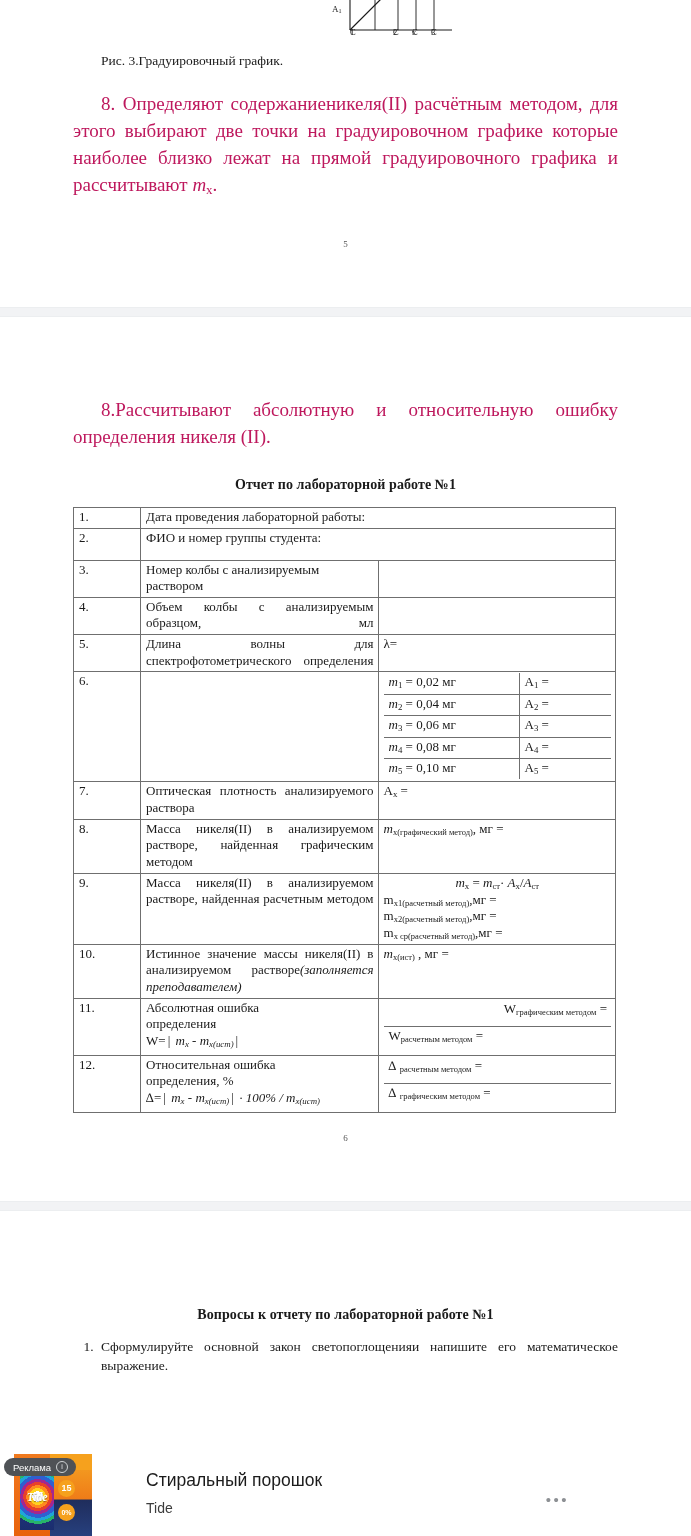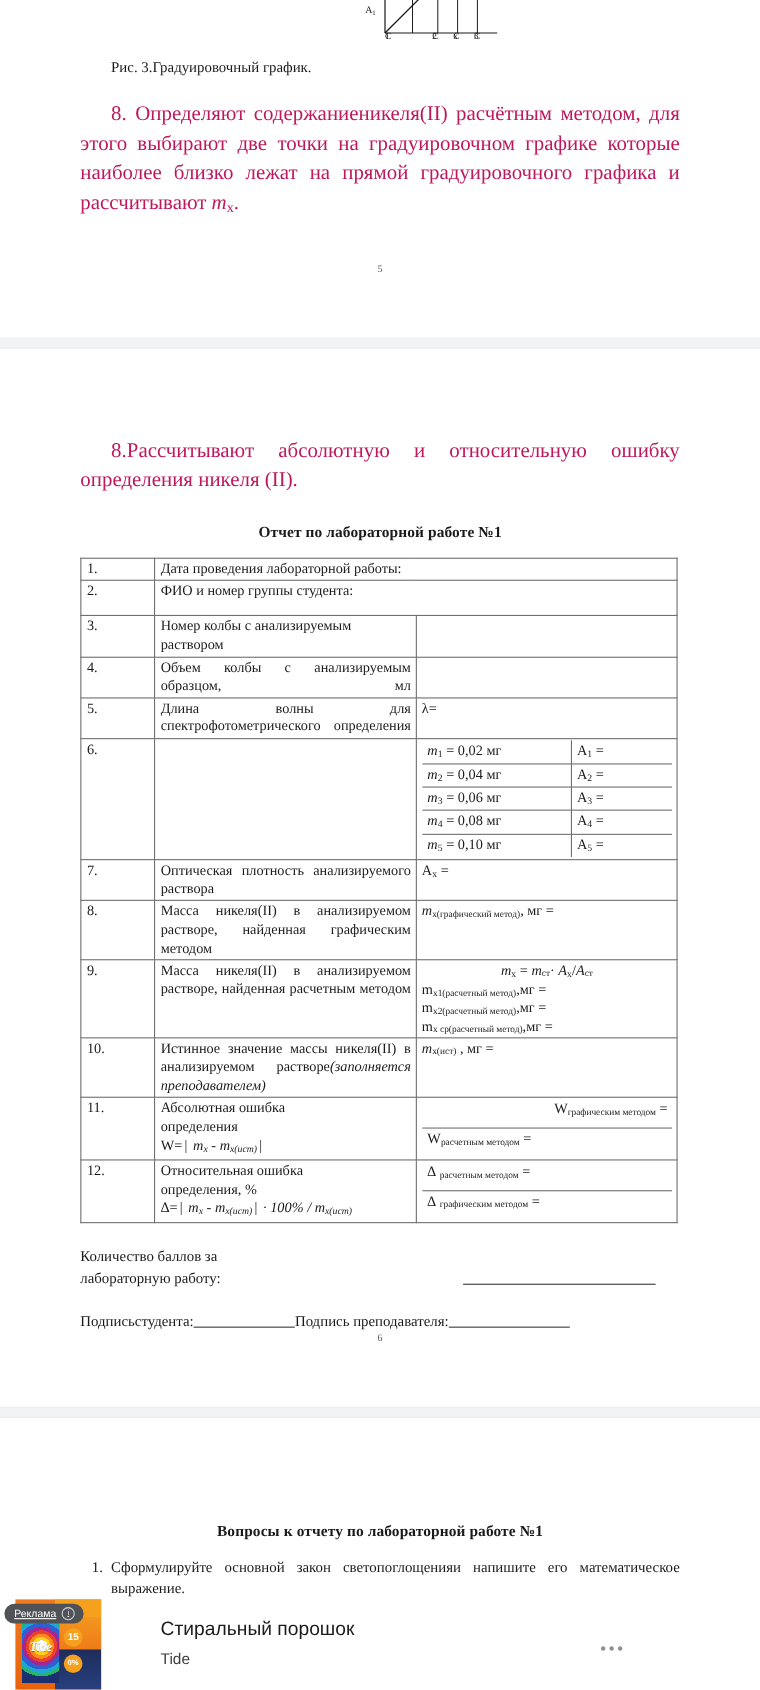--- a/index.html
+++ b/index.html
@@ -315,21 +315,20 @@
     background: #4f5256;
     color: #ffffff;
     border-radius: 9px;
     padding: 3px 8px 3px 9px;
     font-size: 9.5px;
     display: flex;
     align-items: center;
     gap: 5px;
     z-index: 5;
     font-family: "Liberation Sans", sans-serif;
-    text-decoration: underline;
   }
   .ad-badge .i-icon {
     width: 10px; height: 10px;
     border: 1px solid #cfd2d4;
     border-radius: 50%;
     font-size: 7px;
     line-height: 9px;
     text-align: center;
     color: #e6e8ea;
   }
@@ -567,33 +566,20 @@
                   </tr>
                 </tbody>
               </table>
             </td>
           </tr>
         </tbody>
       </table>
 
       <div class="spacer-20"></div>
 
-      <div class="sig-block">
-        <div class="score-row">
-          <div>
-            <div>Количество баллов за</div>
-            <div>лабораторную работу:</div>
-          </div>
-          <div class="score-line"></div>
-        </div>
-        <div class="spacer-20"></div>
-        <div>
-          <span>Подписьстудента:</span><span class="ul-inline ul-a"></span><span>Подпись преподавателя:</span><span class="ul-inline ul-b"></span>
-        </div>
-      </div>
 
       <div class="page-num">6</div>
       <div class="spacer-40"></div>
     </div>
   </div>
 
   <div class="page-gap"></div>
 
   <div class="page">
     <div class="body-col">

